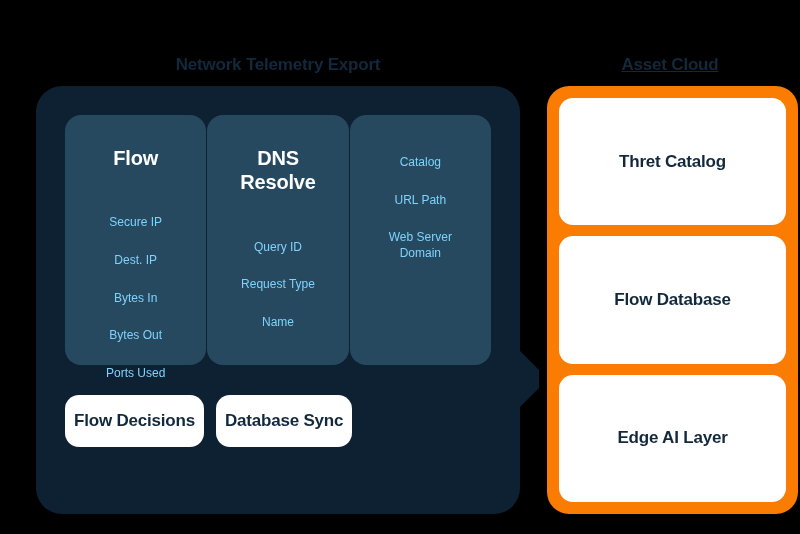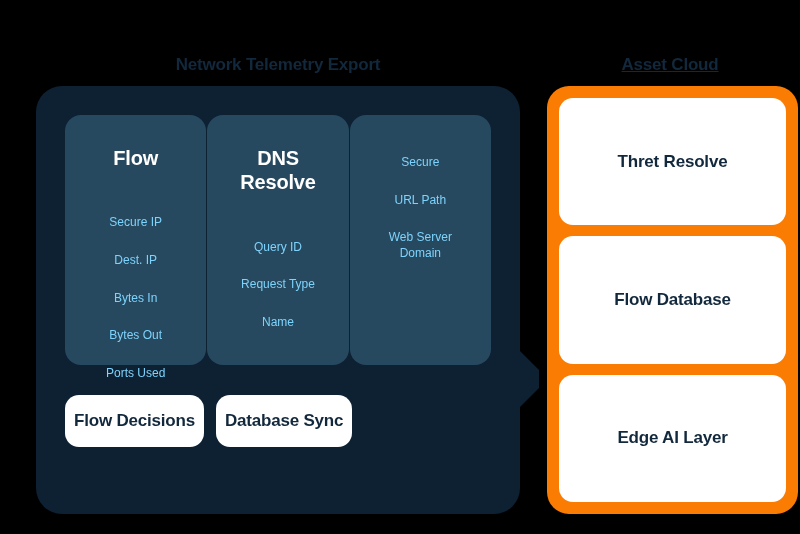--- a/index.html
+++ b/index.html
@@ -183,35 +183,35 @@
 Resolve</div>
         <div class="column-fields">
           <div class="field">Query ID</div>
           <div class="field">Request Type</div>
           <div class="field">Name</div>
         </div>
       </div>
 
       <div class="column">
         <div class="column-fields">
-          <div class="field">Secure</div>
+          <div class="field">Catalog</div>
           <div class="field">URL Path</div>
           <div class="field">Web Server
 Domain</div>
         </div>
       </div>
 
     </div>
 
     <div class="bars">
       <div class="bar">Flow Decisions</div>
       <div class="bar">Database Sync</div>
     </div>
 
   </div>
 
   <div class="right-panel">
-    <div class="cloud-card">Thret Resolve</div>
+    <div class="cloud-card">Thret Catalog</div>
     <div class="cloud-card">Flow Database</div>
     <div class="cloud-card">Edge AI Layer</div>
   </div>
 
 </div>
 
 </body></html>

